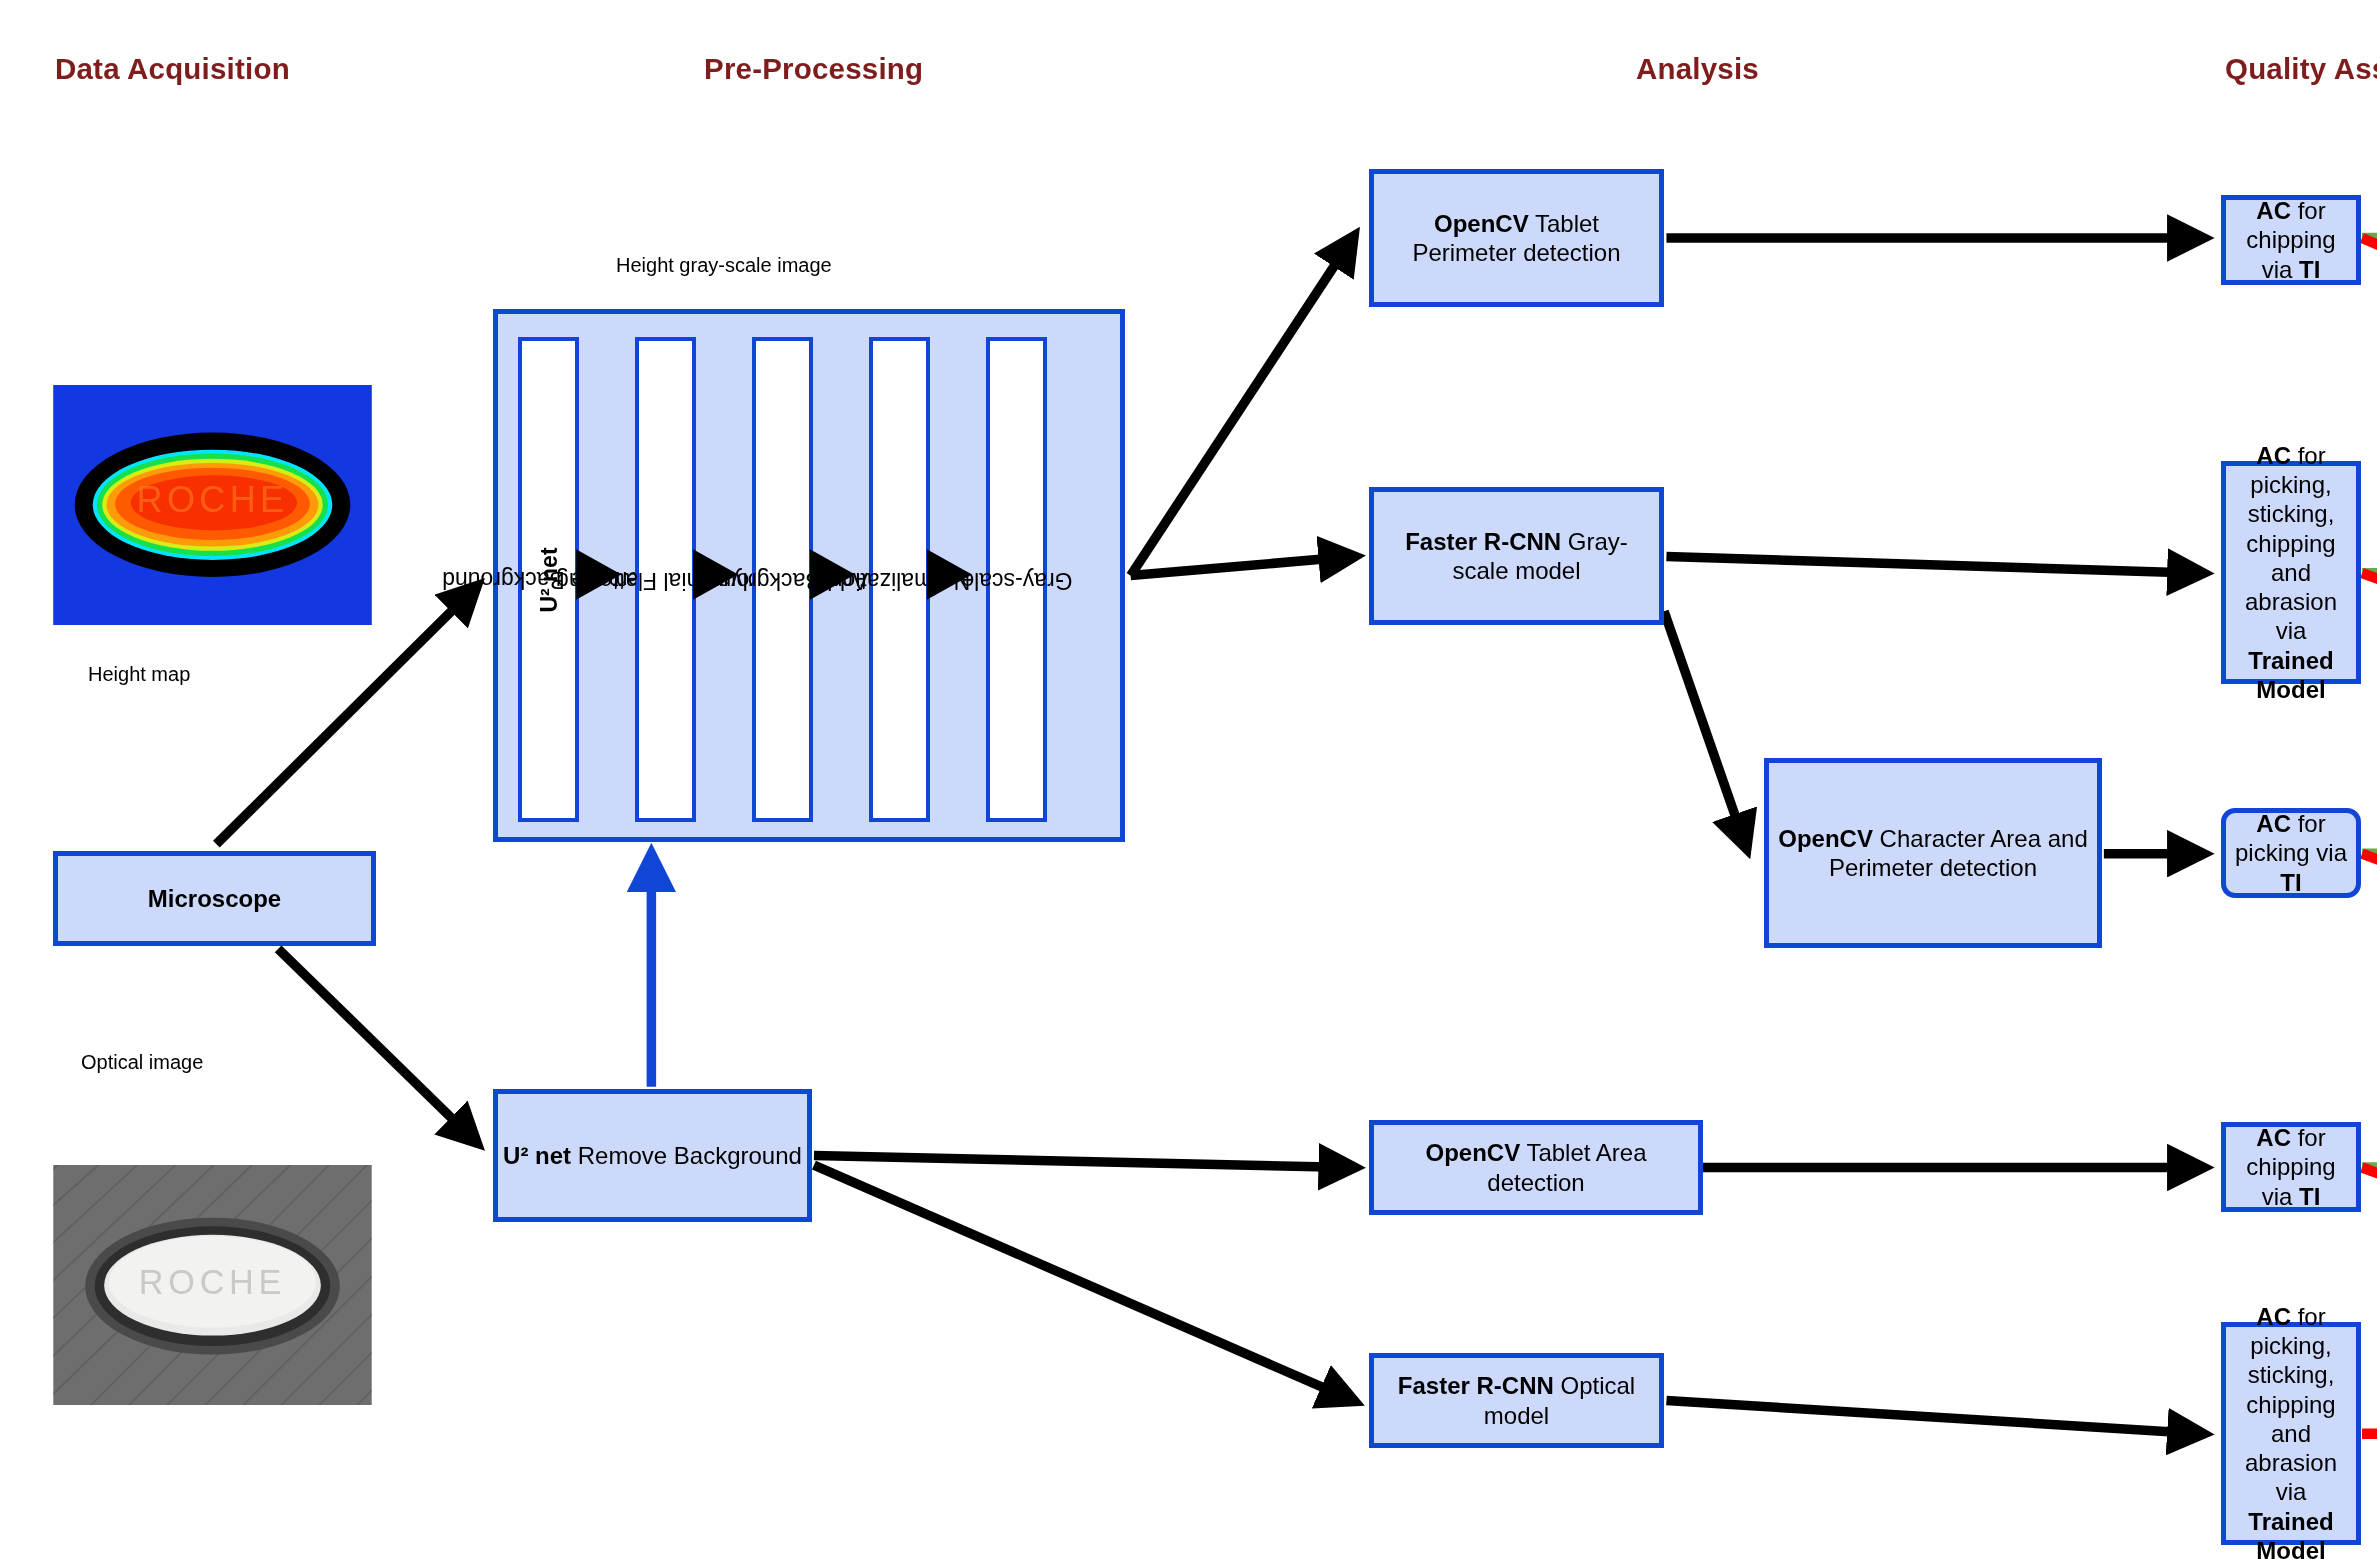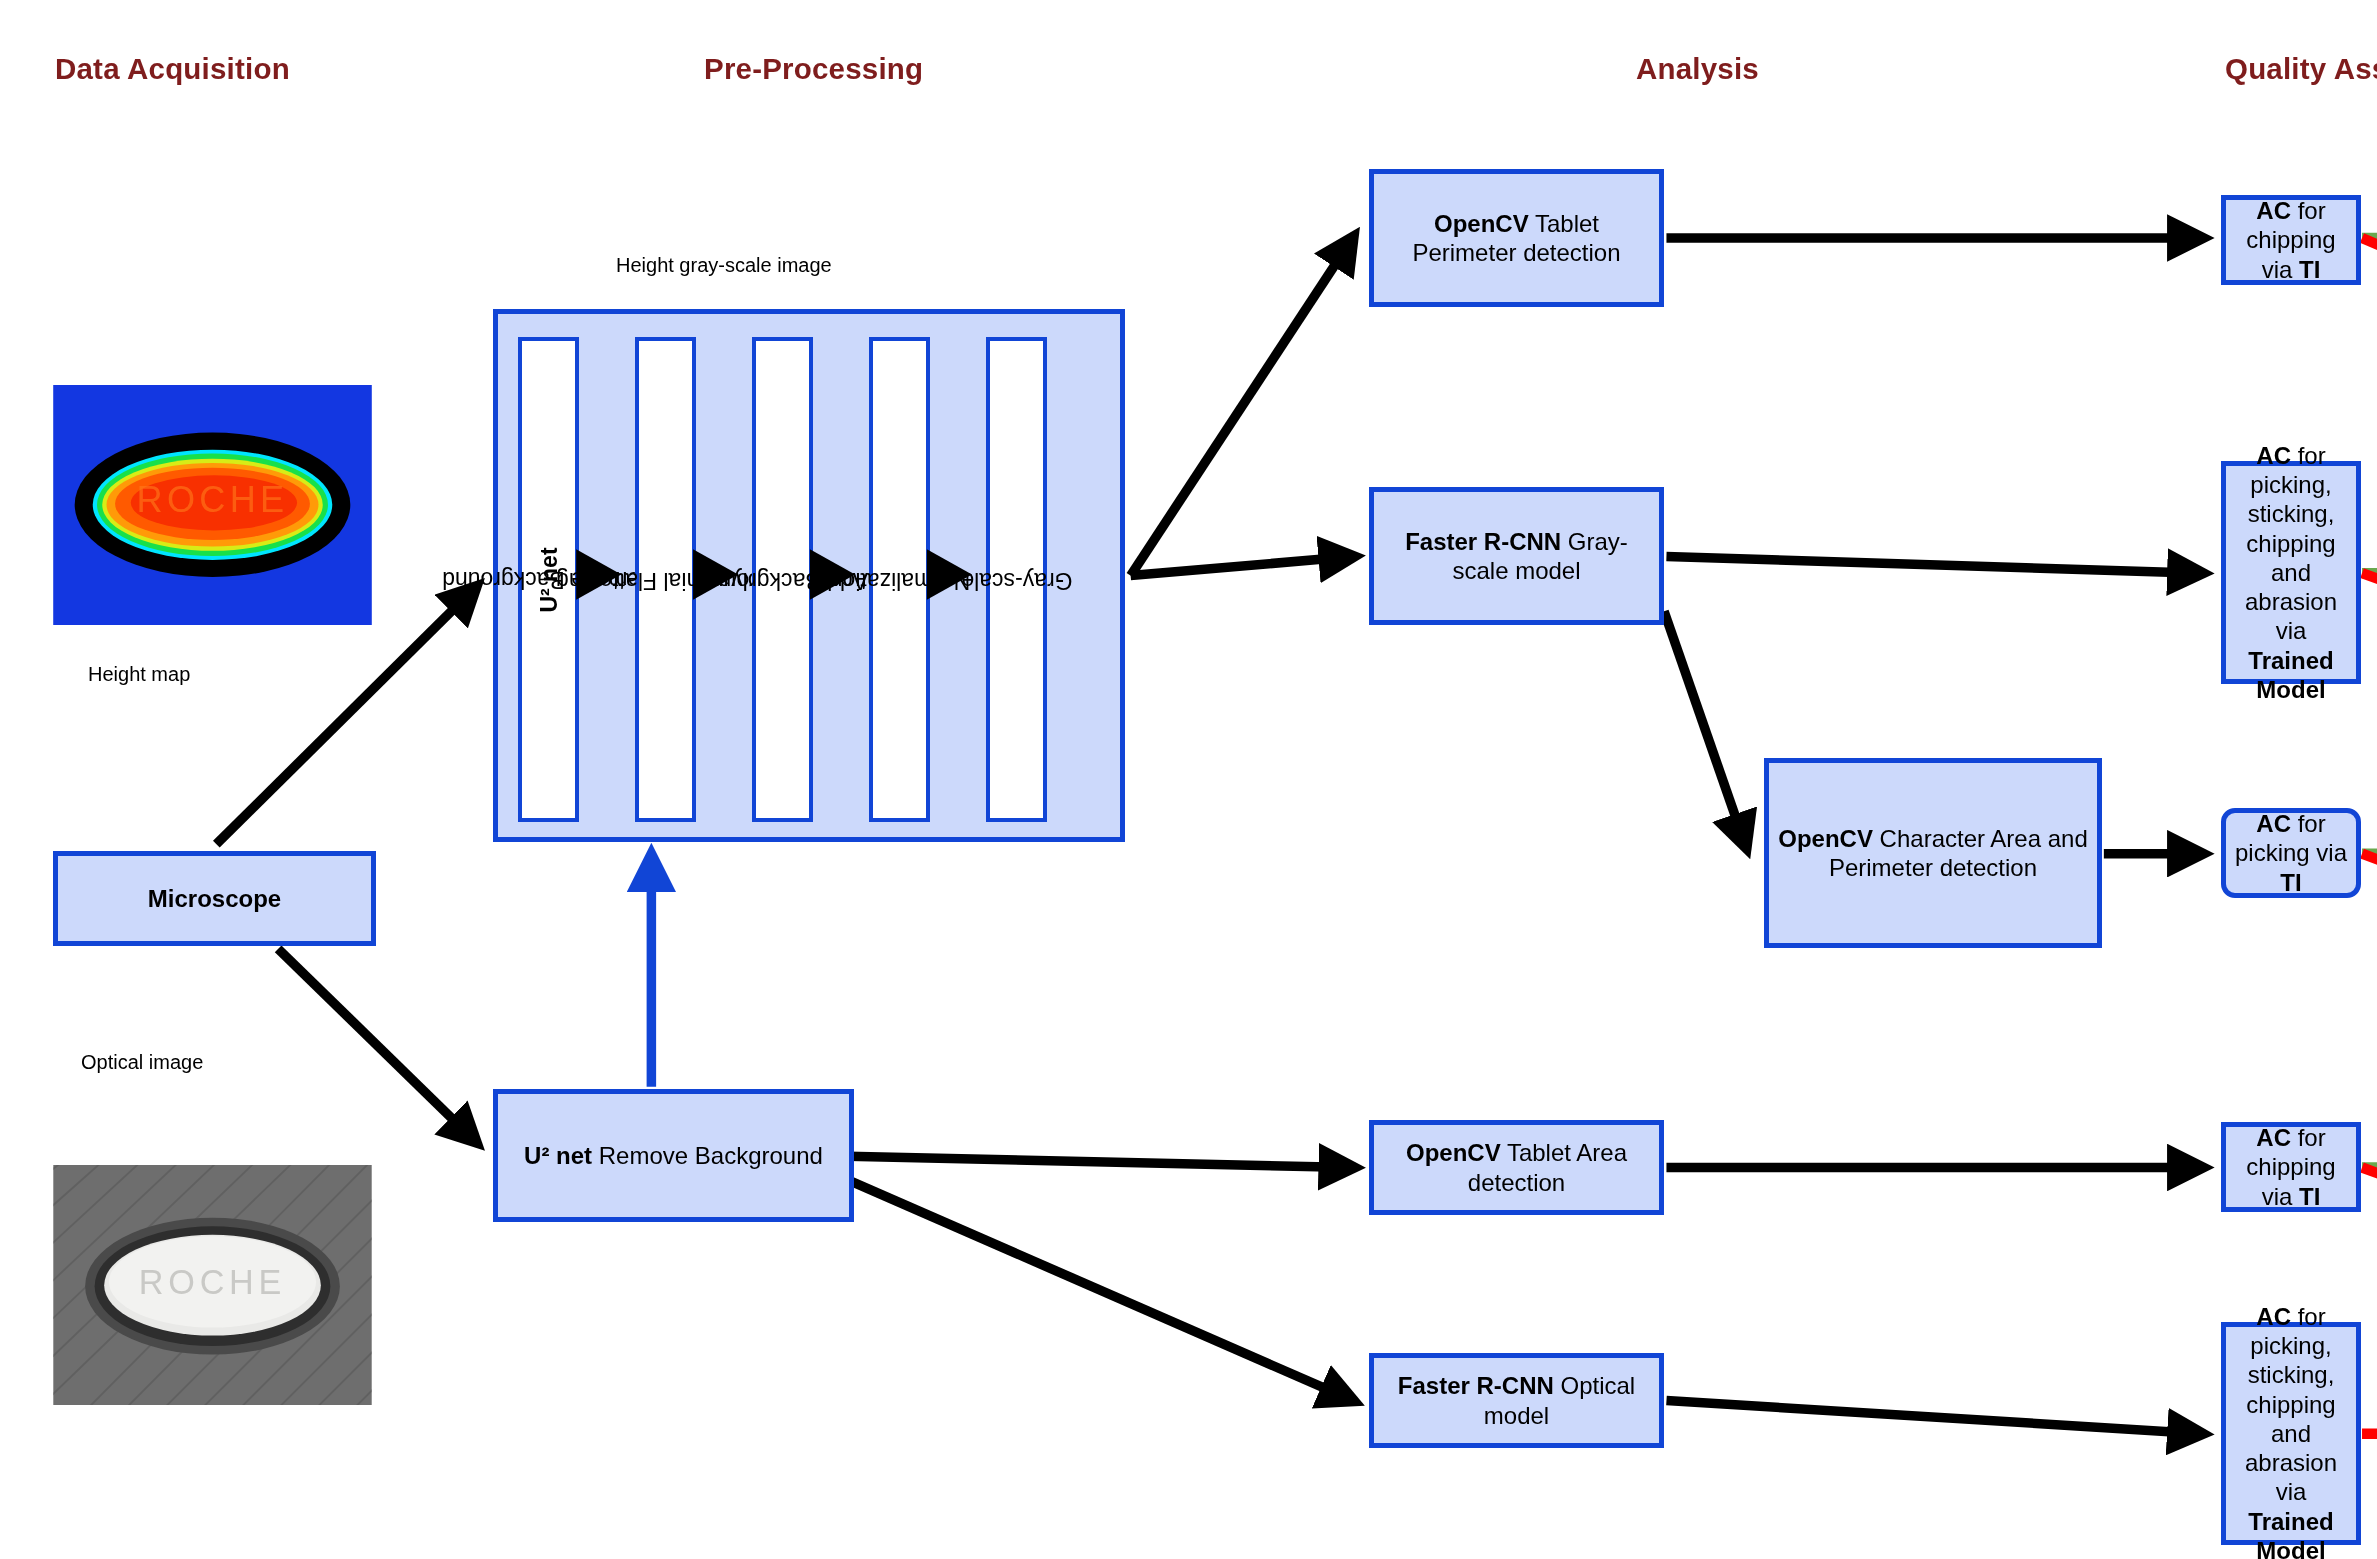--- a/index.html
+++ b/index.html
@@ -149,34 +149,34 @@
     <svg viewBox="0 0 1330 1120" style="width:632px;height:533px;position:absolute;left:-5.2px;top:-5.2px;">
       <g fill="#000">
         <path d="M175 505 L270 558 L175 611 z"></path>
         <path d="M421 505 L516 558 L421 611 z"></path>
         <path d="M667 505 L762 558 L667 611 z"></path>
         <path d="M913 505 L1008 558 L913 611 z"></path>
       </g>
     </svg>
   </div>
 
-  <div class="node" style="left:493px;top:1089px;width:361px;height:133px;">
+  <div class="node" style="left:493px;top:1089px;width:319px;height:133px;">
     <span><b>U² net</b><span> Remove Background</span></span>
   </div>
 
   <div class="node" style="left:1369px;top:487px;width:295px;height:138px;">
     <span><b>Faster R-CNN</b><span> Gray-scale model</span></span>
   </div>
   <div class="node" style="left:1369px;top:169px;width:295px;height:138px;">
     <span><b>OpenCV</b><span> Tablet Perimeter detection</span></span>
   </div>
   <div class="node" style="left:1764px;top:758px;width:338px;height:190px;">
     <span><b>OpenCV</b><span> Character Area and Perimeter detection</span></span>
   </div>
-  <div class="node" style="left:1369px;top:1120px;width:295px;height:95px;">
+  <div class="node" style="left:1369px;top:1120px;width:334px;height:95px;">
     <span><b>OpenCV</b><span> Tablet Area detection</span></span>
   </div>
   <div class="node" style="left:1369px;top:1353px;width:295px;height:95px;">
     <span><b>Faster R-CNN</b><span> Optical model</span></span>
   </div>
 
   <div class="node" style="left:2221px;top:195px;width:140px;height:90px;">
     <span><b>AC</b><span> for chipping via </span><b>TI</b></span>
   </div>
   <div class="node" style="left:2221px;top:461px;width:140px;height:223px;">

